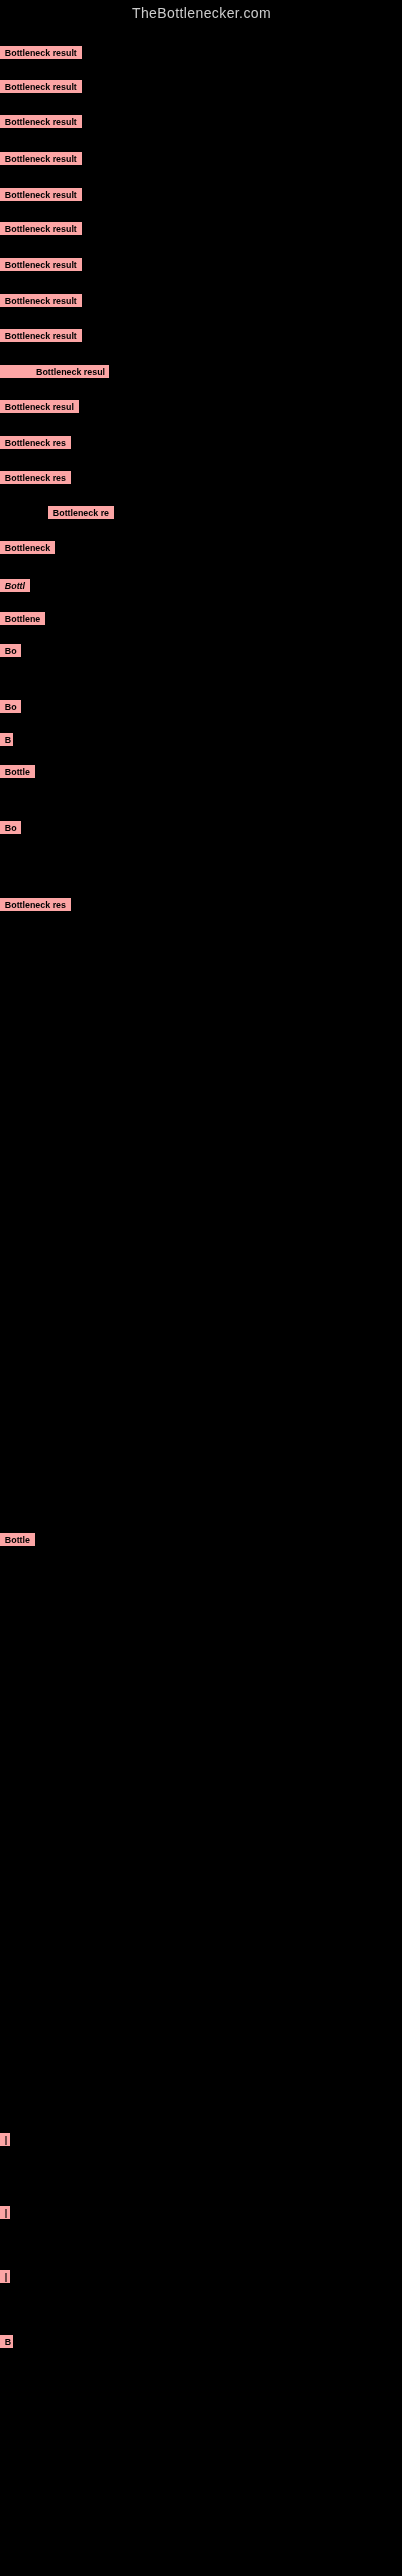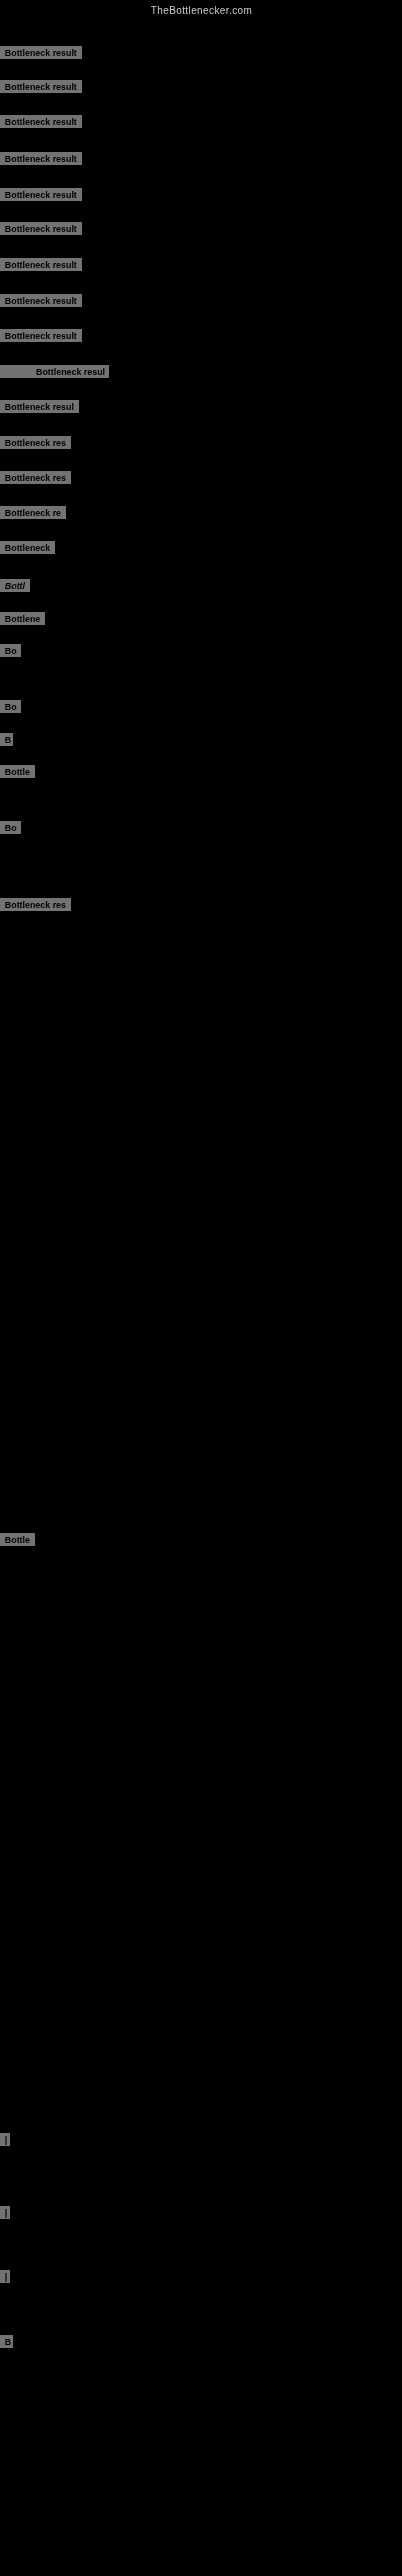--- a/index.html
+++ b/index.html
@@ -6,26 +6,26 @@
     body {
       background: #000;
       width: 403px;
       min-height: 2576px;
       font-family: Arial, sans-serif;
       position: relative;
     }
     .site-title {
       text-align: center;
       color: #ccc;
-      font-size: 10px;
+      font-size: 14px;
       padding: 4.8px 0 3.2px 0;
       letter-spacing: 0.4px;
     }
     .badge {
-      background: #737373;
+      background: #fca5a5;
       color: #000;
       font-size: 8.9px;
       font-weight: bold;
       padding: 1.6px 4.8px;
       display: inline-block;
       white-space: nowrap;
       overflow: hidden;
     }
     .badge-row {
       position: absolute;
@@ -44,21 +44,21 @@
     <div class="badge-row" style="top: 152px; max-width: 121px;"><span class="badge" style="max-width: 121px;">Bottleneck result</span></div>
     <div class="badge-row" style="top: 188px; max-width: 118px;"><span class="badge" style="max-width: 118px;">Bottleneck result</span></div>
     <div class="badge-row" style="top: 222px; max-width: 117px;"><span class="badge" style="max-width: 117px;">Bottleneck result</span></div>
     <div class="badge-row" style="top: 258px; max-width: 115px;"><span class="badge" style="max-width: 115px;">Bottleneck result</span></div>
     <div class="badge-row" style="top: 294px; max-width: 115px;"><span class="badge" style="max-width: 115px;">Bottleneck result</span></div>
     <div class="badge-row" style="top: 329px; max-width: 115px;"><span class="badge" style="max-width: 115px;">Bottleneck result</span></div>
     <div class="badge-row" style="top: 365px; max-width: 109px;"><span class="badge" style="max-width: 109px; padding-left: 36px;">Bottleneck resul</span></div>
     <div class="badge-row" style="top: 400px; max-width: 103px;"><span class="badge" style="max-width: 103px;">Bottleneck resul</span></div>
     <div class="badge-row" style="top: 436px; max-width: 97px;"><span class="badge" style="max-width: 97px;">Bottleneck res</span></div>
     <div class="badge-row" style="top: 471px; max-width: 95px;"><span class="badge" style="max-width: 95px;">Bottleneck res</span></div>
-    <div class="badge-row" style="top: 506px; max-width: 89px;"><span class="badge" style="max-width: 89px;">Bottleneck re</span></div>
+    <div class="badge-row" style="top: 506px; max-width: 89px; margin-left: 48px;"><span class="badge" style="max-width: 89px;">Bottleneck re</span></div>
     <div class="badge-row" style="top: 541px; max-width: 72px;"><span class="badge" style="max-width: 72px;">Bottleneck</span></div>
     <div class="badge-row" style="top: 579px; max-width: 44px;"><span class="badge" style="max-width: 44px; font-style: italic;">Bottl</span></div>
     <div class="badge-row" style="top: 612px; max-width: 56px;"><span class="badge" style="max-width: 56px;">Bottlene</span></div>
     <div class="badge-row" style="top: 644px; max-width: 22.5px;"><span class="badge" style="max-width: 22.5px;">Bo</span></div>
     <div class="badge-row" style="top: 700px; max-width: 22.5px;"><span class="badge" style="max-width: 22.5px;">Bo</span></div>
     <div class="badge-row" style="top: 733px; max-width: 13px;"><span class="badge" style="max-width: 13px;">B</span></div>
     <div class="badge-row" style="top: 765px; max-width: 44px;"><span class="badge" style="max-width: 44px;">Bottle</span></div>
     <div class="badge-row" style="top: 821px; max-width: 22.5px;"><span class="badge" style="max-width: 22.5px;">Bo</span></div>
     <div class="badge-row" style="top: 898px; max-width: 102px;"><span class="badge" style="max-width: 102px;">Bottleneck res</span></div>
     <div class="badge-row" style="top: 1533px; max-width: 44px;"><span class="badge" style="max-width: 44px;">Bottle</span></div>

